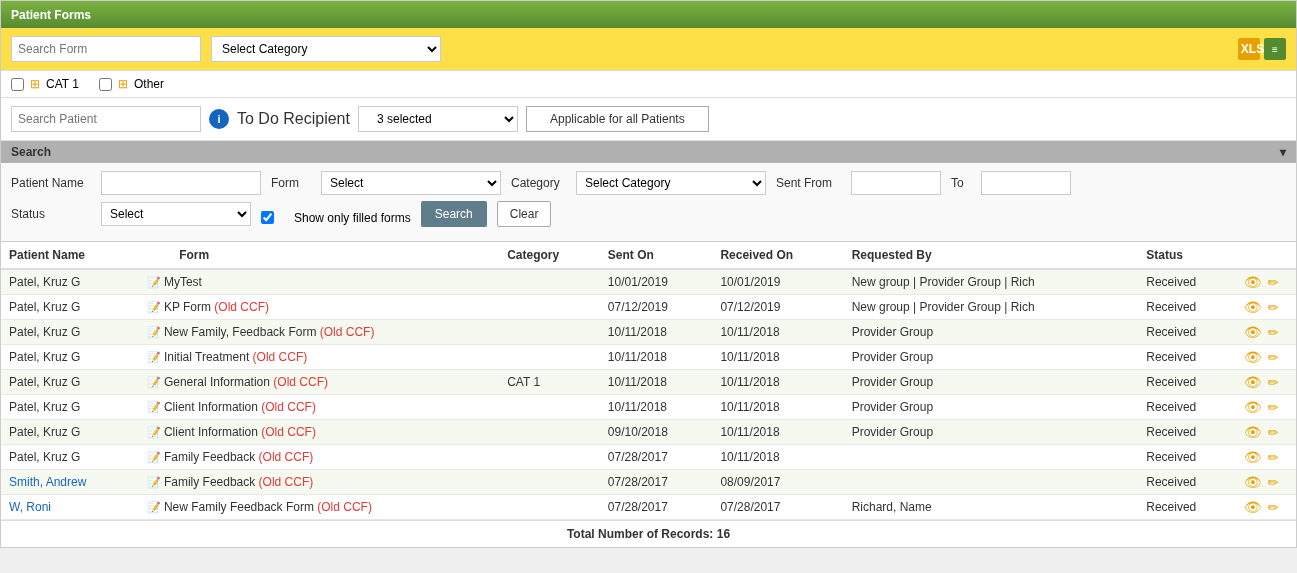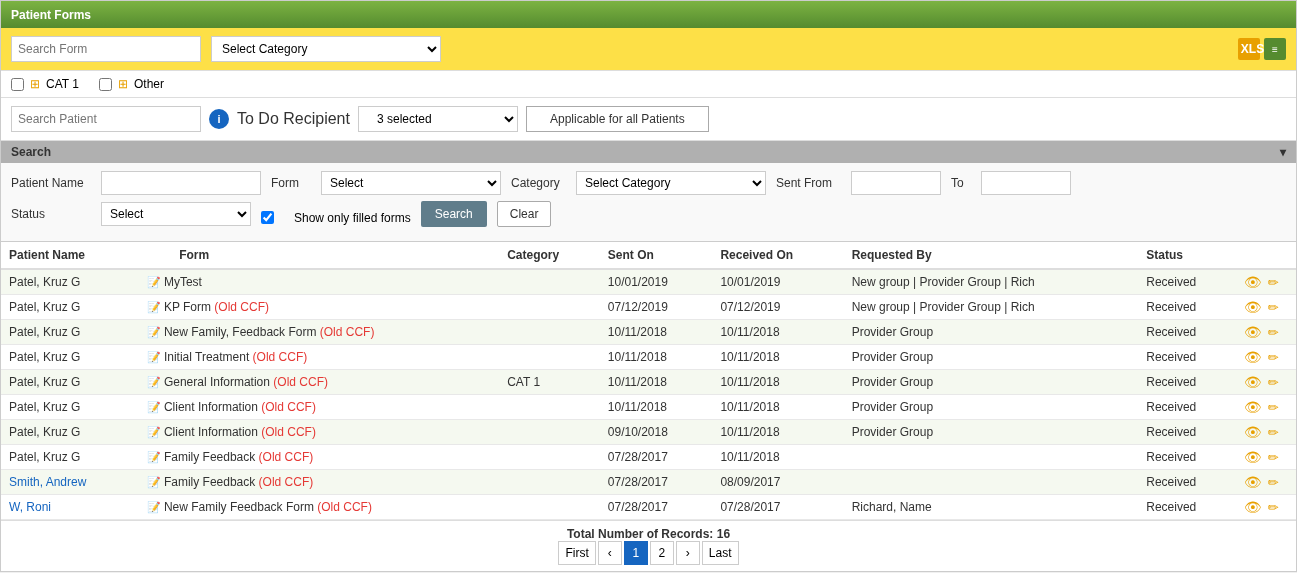--- a/index.html
+++ b/index.html
@@ -306,22 +306,14 @@
           </tr>
         </tbody>
     </table>
   </div>
 
   <div class="footer-bar">
     <span class="total-records">
       <span>Total Number of Records:</span>
       <span>16</span>
     </span>
-    <div class="pagination">
-      <button class="page-btn">First</button>
-      <button class="page-btn">‹</button>
-      <button class="page-btn active">1</button>
-      <button class="page-btn">2</button>
-      <button class="page-btn">›</button>
-      <button class="page-btn">Last</button>
-    </div>
   </div>
 </div>
 
 </body></html>

